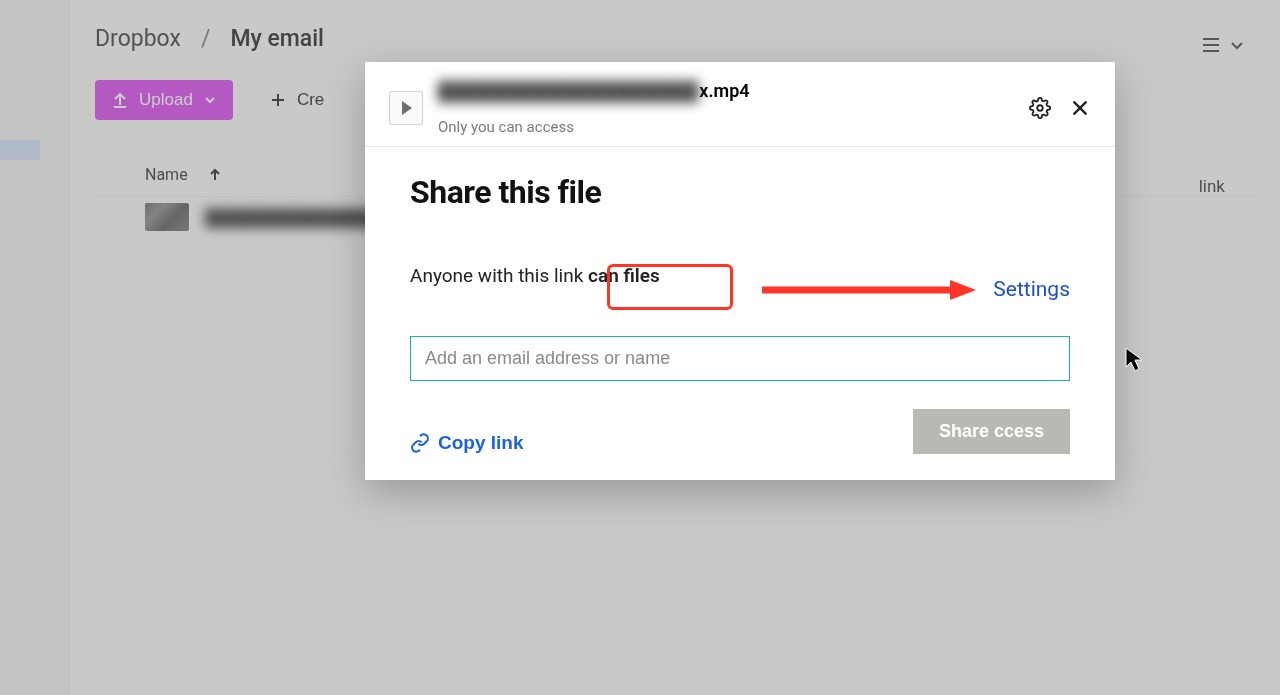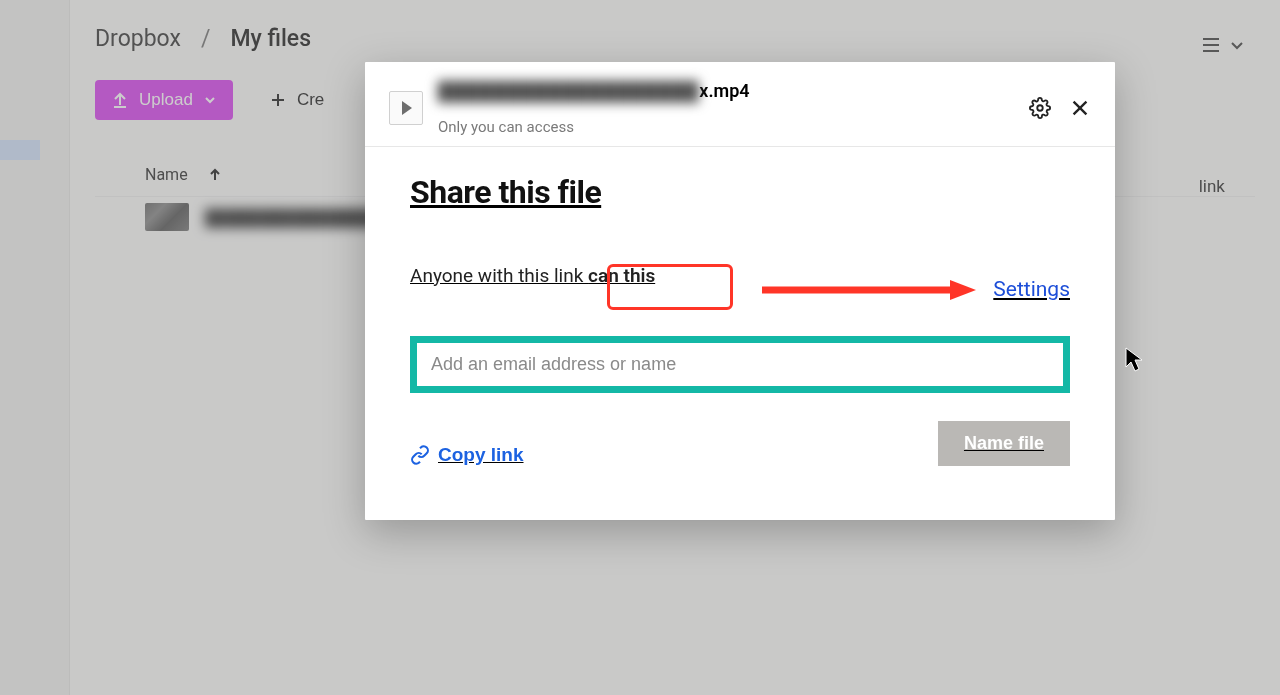--- a/index.html
+++ b/index.html
@@ -101,30 +101,30 @@
       border-bottom: 7px solid transparent;
       margin-left: 2px;
     }
     .file-info { flex: 1; }
     .file-title { font-size: 18px; font-weight: 600;}
     .file-title .blurpart { filter: blur(6px); letter-spacing: 1px; color: #444; }
     .file-sub { font-size: 15px; color: #7a7a7a; margin-top: 16px; }
     .modal-head-icons { display: flex; gap: 18px; color: #222; }
     .gear, .close { width: 22px; height: 22px; cursor: pointer; }
 
-    .modal-body { padding: 26px 45px 54px 45px; text-decoration: underline; }
+    .modal-body { padding: 26px 45px 26px 45px; }
     .share-heading { font-size: 32px; font-weight: 700; letter-spacing: -0.5px; color: #111; }
     .perm-row { margin-top: 38px; display: flex; align-items: center; justify-content: space-between; }
     .perm-text { font-size: 19px; color: #222; }
     .perm-text .bold { font-weight: 600; }
     .settings-link { color: #1d4ed8; font-size: 21px; cursor: pointer; margin-top: 28px; }
 
     .email-input {
       margin-top: 35px; width: 100%;
-      border: 7px solid #14b8a6; padding: 11px 14px; font-size: 18px;
+      border: 1px solid #14b8a6; padding: 11px 14px; font-size: 18px;
       outline: none;
     }
     .email-input::placeholder { color: #8a8a8a; }
 
     .modal-actions { margin-top: 28px; display: flex; align-items: flex-end; justify-content: space-between; }
     .copy-link {
       display: flex; align-items: center; gap: 8px;
       color: #1c62e1; font-weight: 600; font-size: 19px; cursor: pointer;
       background: none; border: none;
     }
@@ -159,21 +159,21 @@
 <body>
 
 <div class="page">
   <div class="sidebar">
     <div class="sidebar-selected"></div>
   </div>
   <div class="main">
     <div class="breadcrumb">
       <span class="bc-link">Dropbox</span>
       <span class="sep">/</span>
-      <span class="bc-current">My files</span>
+      <span class="bc-current">My email</span>
     </div>
 
     <div class="viewoptions">
       <svg width="20" height="20" viewBox="0 0 20 20" fill="none" stroke="#444" stroke-width="2">
         <line x1="2" y1="4" x2="18" y2="4"></line>
           <line x1="2" y1="10" x2="18" y2="10"></line>
           <line x1="2" y1="16" x2="18" y2="16"></line>
       </svg>
       <svg width="16" height="16" viewBox="0 0 16 16" fill="none" stroke="#444" stroke-width="2">
         <polyline points="3,6 8,11 13,6"></polyline>
@@ -239,34 +239,34 @@
       <svg class="close" viewBox="0 0 24 24" fill="none" stroke="#222" stroke-width="2.5">
         <line x1="5" y1="5" x2="19" y2="19"></line>
           <line x1="19" y1="5" x2="5" y2="19"></line>
       </svg>
     </div>
   </div>
   <div class="modal-body">
     <h2 class="share-heading">Share this file</h2>
     <div class="perm-row">
       <div class="perm-text">
-        <span>Anyone with this link </span><span class="bold">can this</span>
+        <span>Anyone with this link </span><span class="bold">can files</span>
       </div>
       <span class="settings-link">Settings</span>
     </div>
     <input class="email-input" placeholder="Add an email address or name" style="">
     <div class="modal-actions">
       <button class="copy-link">
         <svg width="20" height="20" viewBox="0 0 24 24" fill="none" stroke="#1c62e1" stroke-width="2.5">
           <path d="M10 13a5 5 0 0 0 7.07 0l3-3a5 5 0 0 0-7.07-7.07l-1 1"></path>
           <path d="M14 11a5 5 0 0 0-7.07 0l-3 3a5 5 0 0 0 7.07 7.07l1-1"></path>
         </svg>
         <span>Copy link</span>
       </button>
-      <button class="share-btn">Name file</button>
+      <button class="share-btn">Share ccess</button>
     </div>
   </div>
 </div>
 
 <div class="anno-box"></div>
 
 <svg class="anno-arrow" viewBox="0 0 214 20">
   <line x1="0" y1="10" x2="190" y2="10" stroke="#ff3528" stroke-width="7"></line>
   <polygon points="188,0 214,10 188,20" fill="#ff3528"></polygon>
 </svg>

